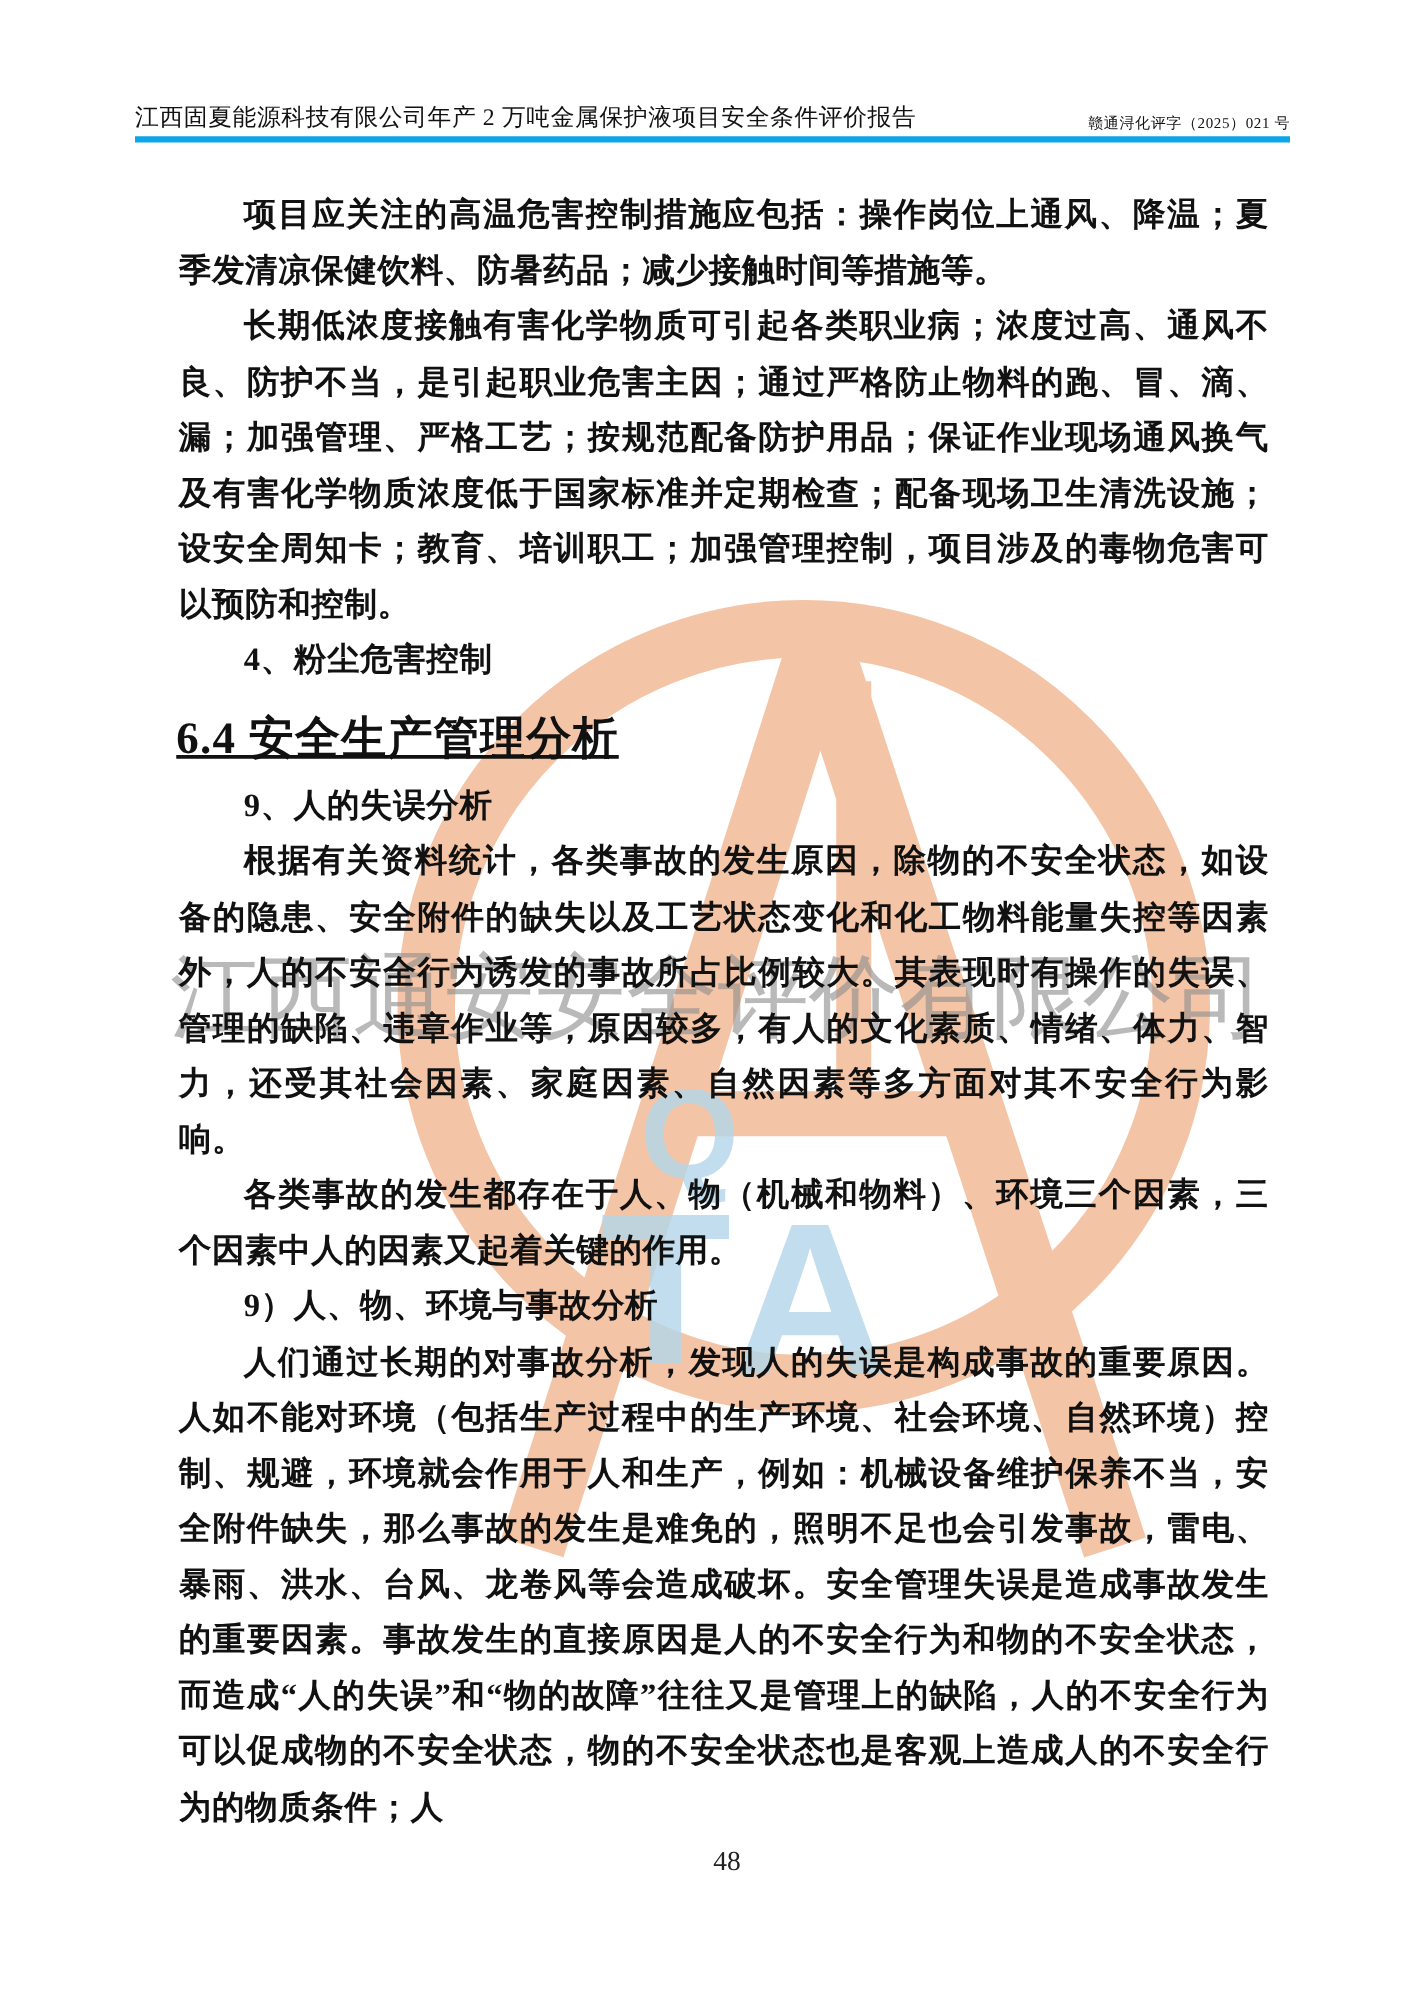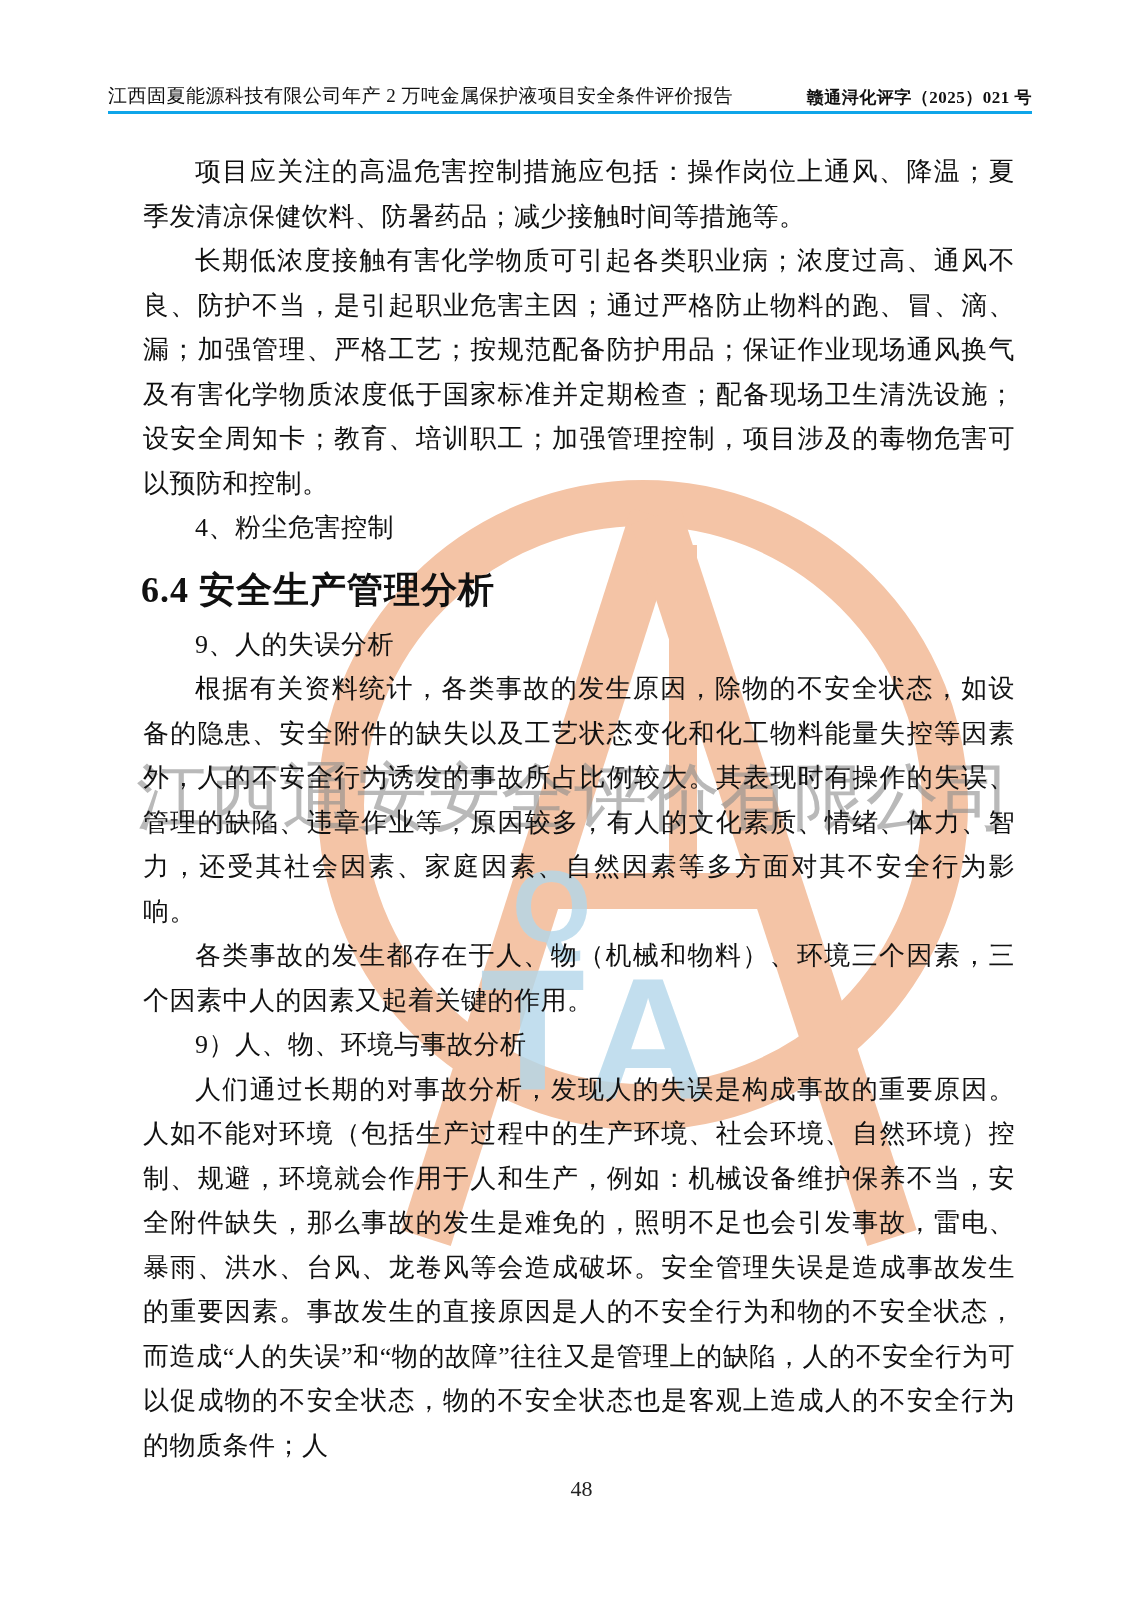--- a/index.html
+++ b/index.html
@@ -16,45 +16,47 @@
   .wm-company{
     position:absolute;left:136px;top:766px;z-index:1;
     font-size:73px;line-height:73px;white-space:nowrap;
     color:#8f8f8f;opacity:.62;letter-spacing:0px;
     font-family:Liberation Mono, monospace;
     pointer-events:none;
   }
   
   .hdr{
     position:absolute;left:108px;top:84px;width:924px;height:30px;z-index:2;
-    border-bottom:3px solid #0ea5e9;
+    border-bottom:5px solid #0ea5e9;
     display:flex;justify-content:space-between;align-items:flex-end;
     padding-bottom:2px;box-sizing:border-box;
   }
   .hdr-left{font-size:19px;letter-spacing:.5px;}
-  .hdr-right{font-size:17px;font-weight:700;letter-spacing:.5px;}
+  .hdr-right{font-size:12px;font-weight:400;letter-spacing:.5px;}
   
   .doc-body{
     position:absolute;left:143px;top:150px;width:872px;z-index:2;
   }
   .doc-body p.paragraph{
     margin:0;
     font-size:26px;
     line-height:44.5px;
     text-indent:2em;
     text-align:justify;
     text-justify:inter-character;
     letter-spacing:.5px;
+    font-weight:bold;
   }
   .doc-body h2.heading{
     margin:14px 0 8px -2px;
     font-size:36px;
     line-height:50px;
     font-weight:bold;
     letter-spacing:1px;
+    text-decoration:underline;
   }
   
   .pagenum{
     position:absolute;left:0;top:1476px;width:1131px;z-index:2;
     text-align:center;font-size:22px;color:#222;padding-left:16px;
   }
 </style>
 </head>
 <body>
 

